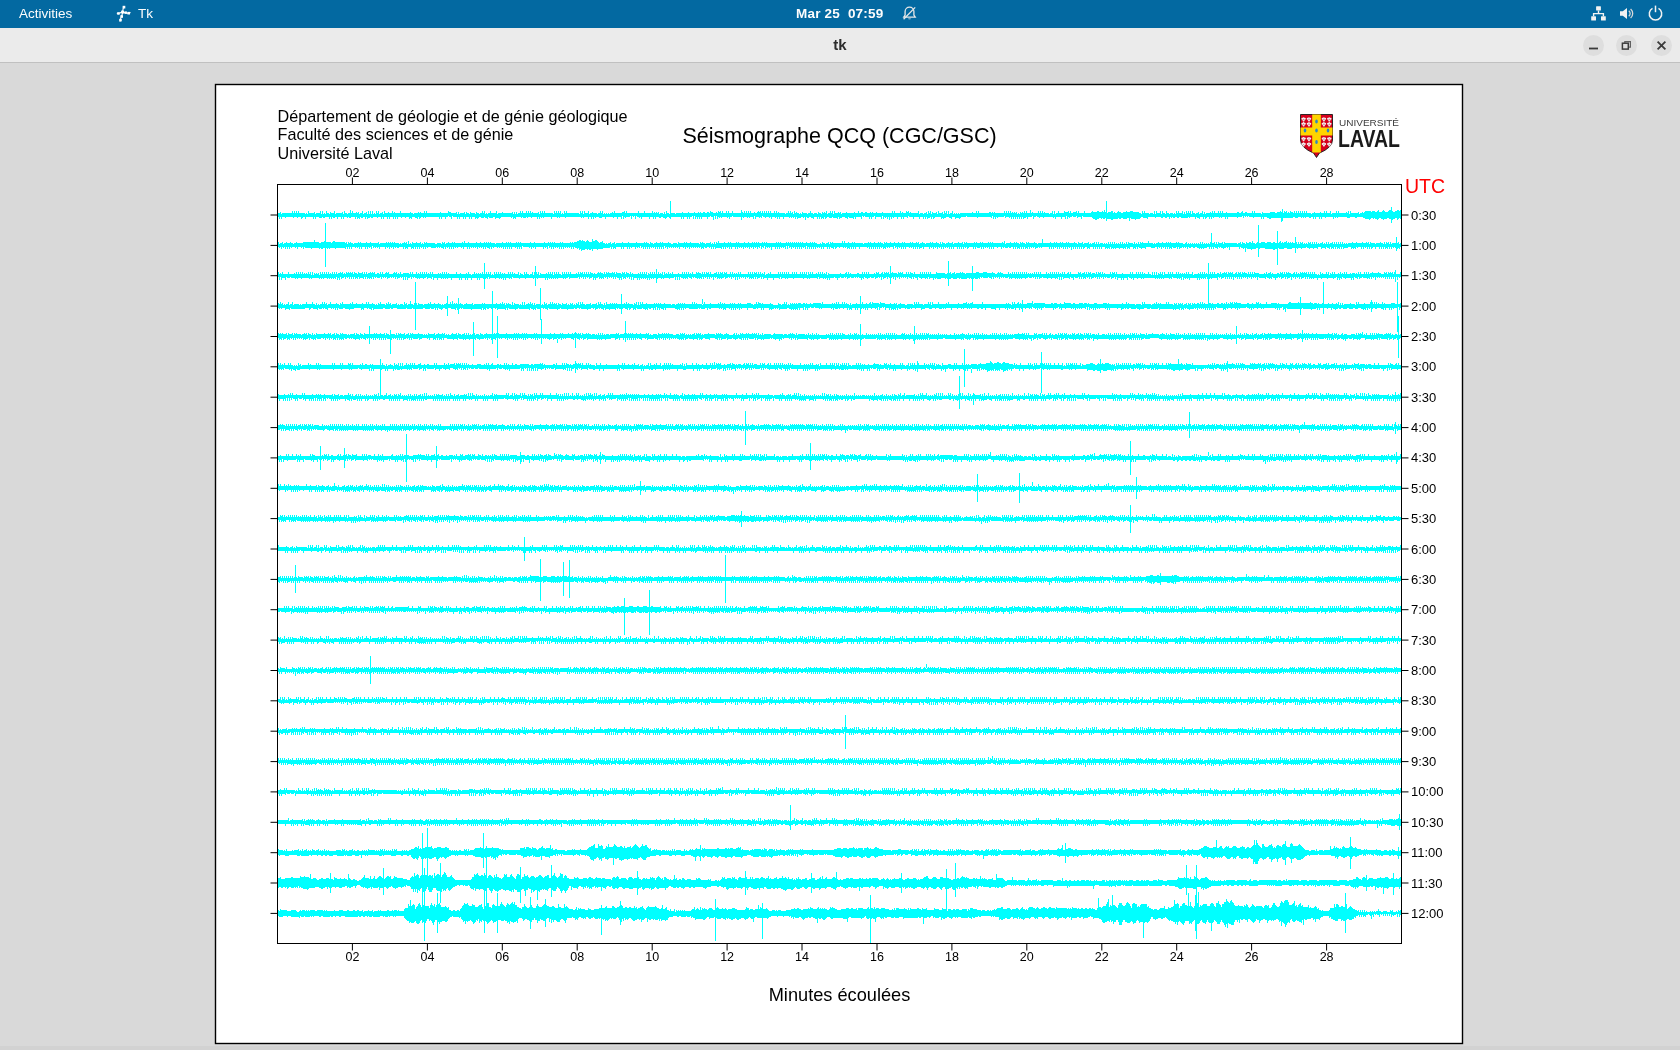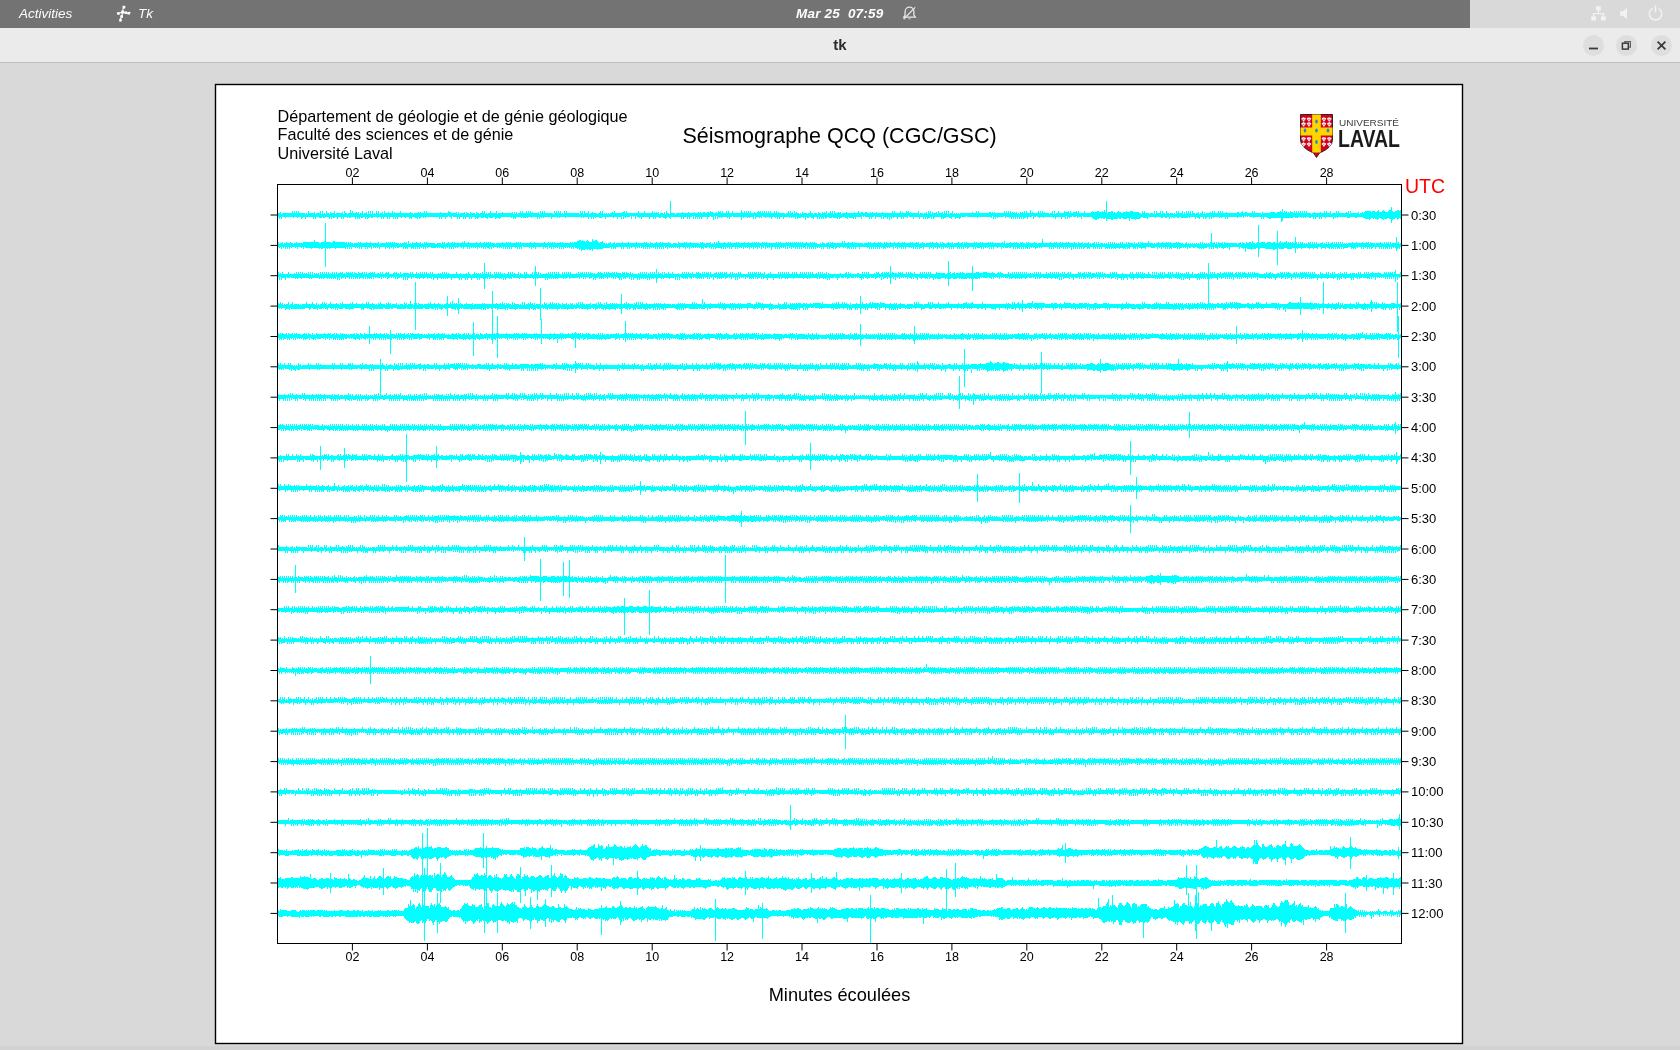--- a/index.html
+++ b/index.html
@@ -1,17 +1,17 @@
 <!DOCTYPE html>
 <html><head><meta charset="utf-8">
 <style>
 html,body{margin:0;padding:0;width:1680px;height:1050px;overflow:hidden;
  font-family:"Liberation Sans",sans-serif;}
 #screen{position:absolute;inset:0;background:#d9d9d9;}
-#topbar{position:absolute;left:0;top:0;width:1470px;height:28px;background:#737373;color:#fff;font-style:italic;}
+#topbar{position:absolute;left:0;top:0;width:1680px;height:28px;background:#0369a1;color:#fff;}
 #topbar .act{position:absolute;left:19px;top:6px;font-size:13.5px;color:#fdfdfd;}
 #topbar .tk{position:absolute;left:138px;top:6px;font-size:13.5px;color:#fdfdfd;}
 #topbar .clock{position:absolute;left:796px;top:6px;font-size:13.5px;font-weight:bold;color:#fdfdfd;letter-spacing:0.2px;}
 #titlebar{position:absolute;left:0;top:28px;width:1680px;height:34px;background:#ebebeb;border-bottom:1px solid #c0c0c0;}
 #titlebar .t{position:absolute;left:0;right:0;top:8px;text-align:center;font-size:15px;font-weight:bold;color:#2d2d2d;}
 .wbtn{position:absolute;top:35px;width:21px;height:21px;border-radius:50%;background:#dedede;}
 #content{position:absolute;left:0;top:63px;width:1680px;height:987px;background:#d9d9d9;}
 #botedge{position:absolute;left:0;top:1046px;width:1680px;height:4px;background:#d2d2d2;}
 svg text{font-family:"Liberation Sans",sans-serif;}
 </style></head>

